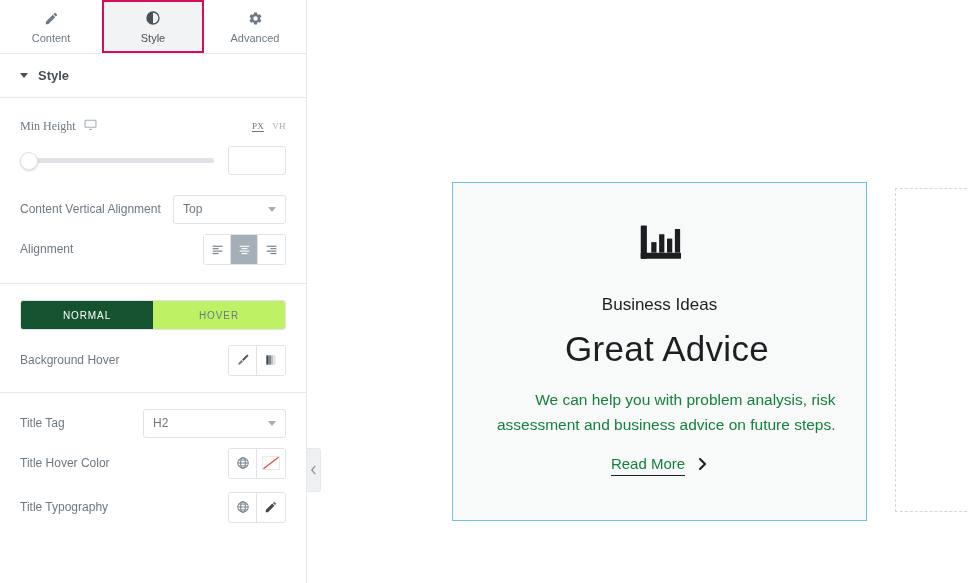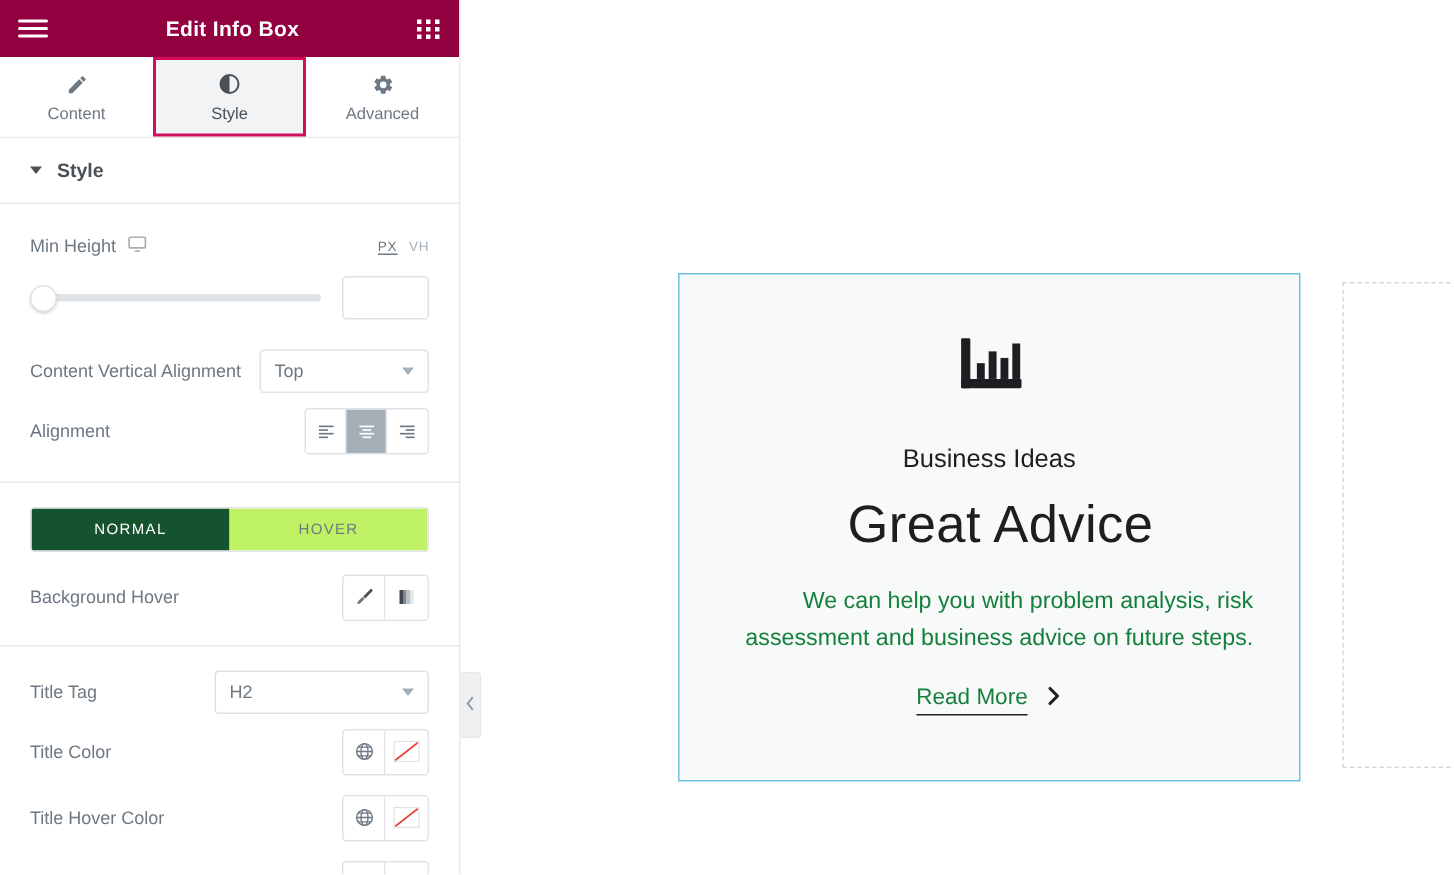--- a/index.html
+++ b/index.html
@@ -132,39 +132,20 @@
     border: 1px dashed #d5d8dc; background: transparent;
   }
 </style>
 </head>
 <body>
 
 <div class="app">
 
   <div class="panel">
 
-    <div class="panel-header">
-      <div class="hamburger">
-        <span></span>
-          <span></span>
-          <span></span>
-      </div>
-      <div class="panel-title">Edit Info Box</div>
-      <div class="grid-icon">
-        <i></i>
-          <i></i>
-          <i></i>
-          <i></i>
-          <i></i>
-          <i></i>
-          <i></i>
-          <i></i>
-          <i></i>
-      </div>
-    </div>
 
     <div class="tabs">
       <div class="tab">
         <span class="ti">
           <svg width="15" height="15" viewBox="0 0 24 24">
               <path d="M3 17.25V21h3.75L17.8 9.94l-3.75-3.75L3 17.25zM20.7 7.04a1 1 0 0 0 0-1.41l-2.34-2.34a1 1 0 0 0-1.41 0l-1.83 1.83 3.75 3.75 1.83-1.83z"></path>
             </svg>
         </span>
         <span>Content</span>
       </div>
@@ -187,21 +168,21 @@
     </div>
 
     <div class="section-head">
       <span class="caret-down"></span>
       <span>Style</span>
     </div>
 
     <div class="panel-body">
 
       <div class="ctl-group">
-        <div class="row" style="margin-bottom:4px;">
+        <div class="row" style="margin-bottom:4px;font-family:Liberation Serif, serif;">
           <div class="row-label">
             <span>Min Height</span>
             <span>
               <svg width="13" height="13" viewBox="0 0 24 24" fill="none" stroke="#a4afb7" stroke-width="2">
                   <rect x="2" y="4" width="20" height="13" rx="1"></rect>
                   <line x1="9" y1="21" x2="15" y2="21"></line>
                 </svg>
             </span>
           </div>
           <div class="units">
@@ -288,40 +269,20 @@
 
       <div class="ctl-group" style="padding-top:14px;">
         <div class="row">
           <div class="row-label">Title Tag</div>
           <div class="select wide">
             <span>H2</span>
             <span class="cd"></span>
           </div>
         </div>
 
-        <div class="row" style="margin-bottom:12px;">
-          <div class="row-label">Title Color</div>
-          <div class="icon-pair">
-            <div>
-              <svg width="14" height="14" viewBox="0 0 24 24" fill="none" stroke="#6d7882" stroke-width="1.6">
-                  <circle cx="12" cy="12" r="9"></circle>
-                  <ellipse cx="12" cy="12" rx="4" ry="9"></ellipse>
-                  <line x1="3" y1="12" x2="21" y2="12"></line>
-                  <line x1="4.5" y1="7" x2="19.5" y2="7"></line>
-                  <line x1="4.5" y1="17" x2="19.5" y2="17"></line>
-                </svg>
-            </div>
-            <div>
-              <svg width="20" height="20" viewBox="0 0 24 24">
-                  <rect x="2" y="4" width="20" height="16" fill="#fff" stroke="#dfe2e6" stroke-width="1"></rect>
-                  <line x1="3" y1="19" x2="21" y2="5" stroke="#e8453c" stroke-width="1.4"></line>
-                </svg>
-            </div>
-          </div>
-        </div>
 
         <div class="row" style="margin-bottom:12px;">
           <div class="row-label">Title Hover Color</div>
           <div class="icon-pair">
             <div>
               <svg width="14" height="14" viewBox="0 0 24 24" fill="none" stroke="#6d7882" stroke-width="1.6">
                   <circle cx="12" cy="12" r="9"></circle>
                   <ellipse cx="12" cy="12" rx="4" ry="9"></ellipse>
                   <line x1="3" y1="12" x2="21" y2="12"></line>
                   <line x1="4.5" y1="7" x2="19.5" y2="7"></line>

